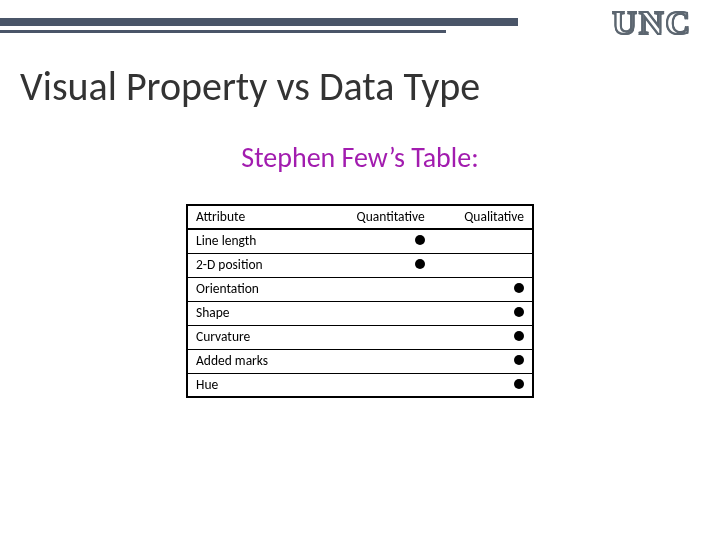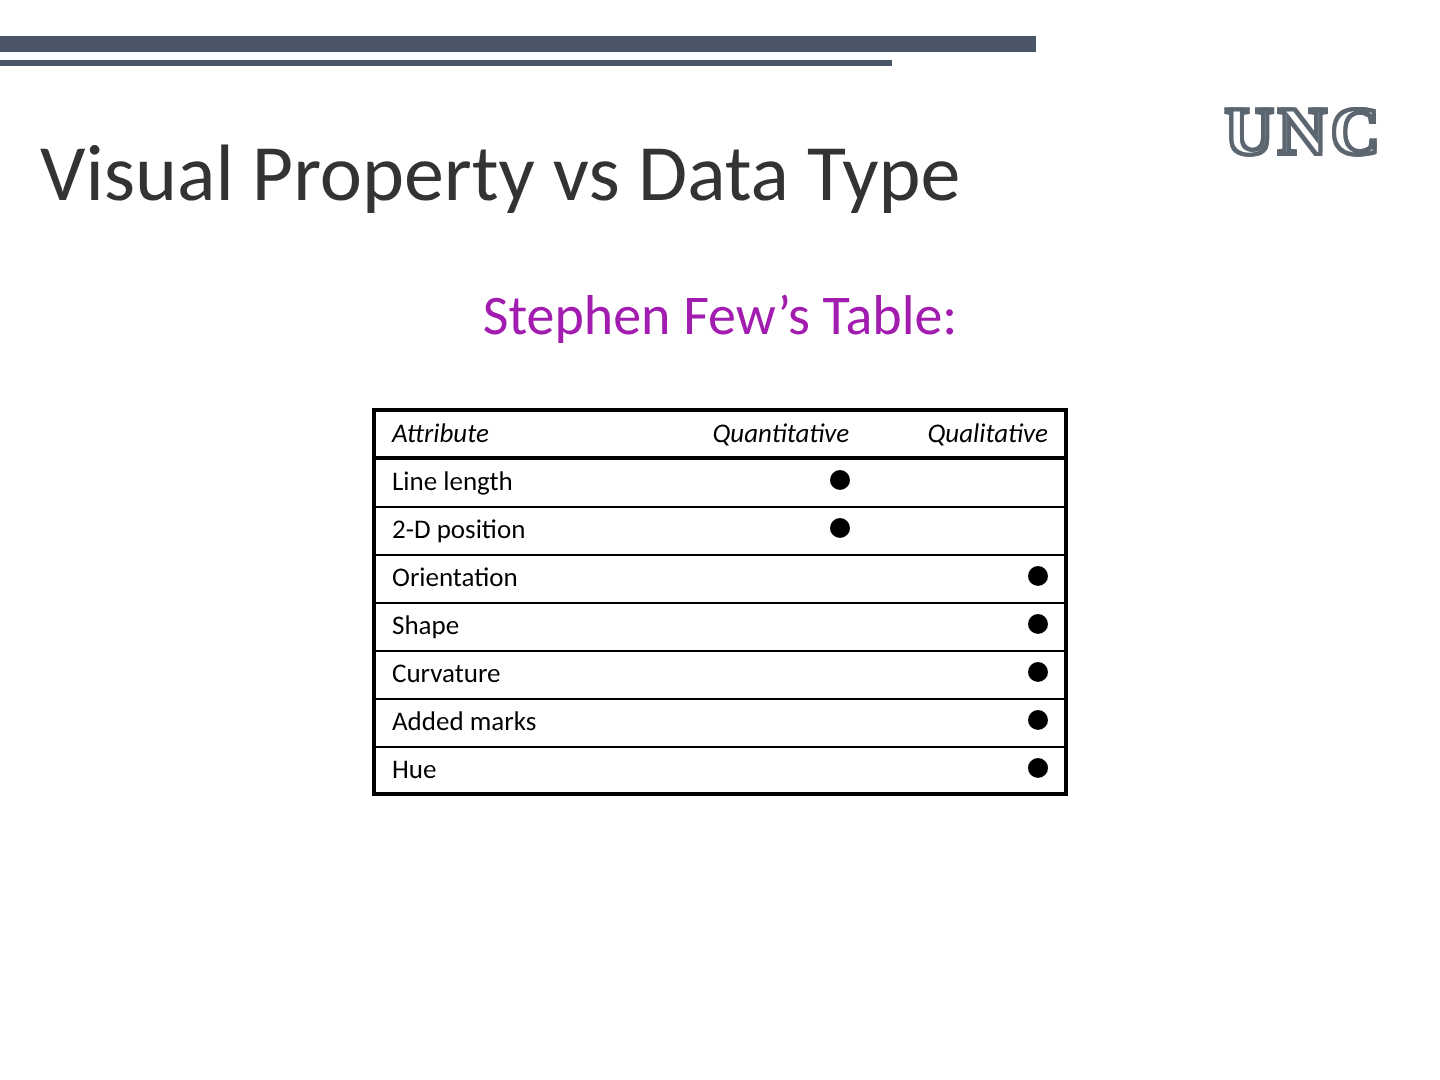--- a/index.html
+++ b/index.html
@@ -36,21 +36,20 @@
     right: 28px; top: 4px;
     font-family: Georgia, "Times New Roman", serif;
     font-weight: 700;
     font-size: 34px;
     letter-spacing: 2px;
     color: #fff;
     -webkit-text-stroke: 2px #5c6670;
     text-shadow:
       -1px -1px 0 #5c6670, 1px -1px 0 #5c6670,
       -1px 1px 0 #5c6670, 1px 1px 0 #5c6670;
-    margin-top: 44px;
   }
   .title {
     position: absolute;
     left: 20px; top: 62px;
     font-family: "Corbel", "Trebuchet MS", Calibri, sans-serif;
     font-size: 40px;
     color: #333;
   }
   .subtitle {
     position: absolute;
@@ -75,21 +74,20 @@
     border-top: 1px solid #000;
     border-bottom: 1px solid #000;
     border-left: 0; border-right: 0;
     padding: 3px 8px;
     font-size: 13.5px;
     height: 24px;
     line-height: 16px;
     vertical-align: middle;
   }
   th {
-    font-style: italic;
     font-weight: 400;
     text-align: left;
     border-bottom: 2px solid #000;
     margin-left: 36px;
   }
   th.center, td.center { text-align: right; }
   col.attr { width: 42%; }
   col.quant { width: 29%; }
   col.qual { width: 29%; }
   .dot {

